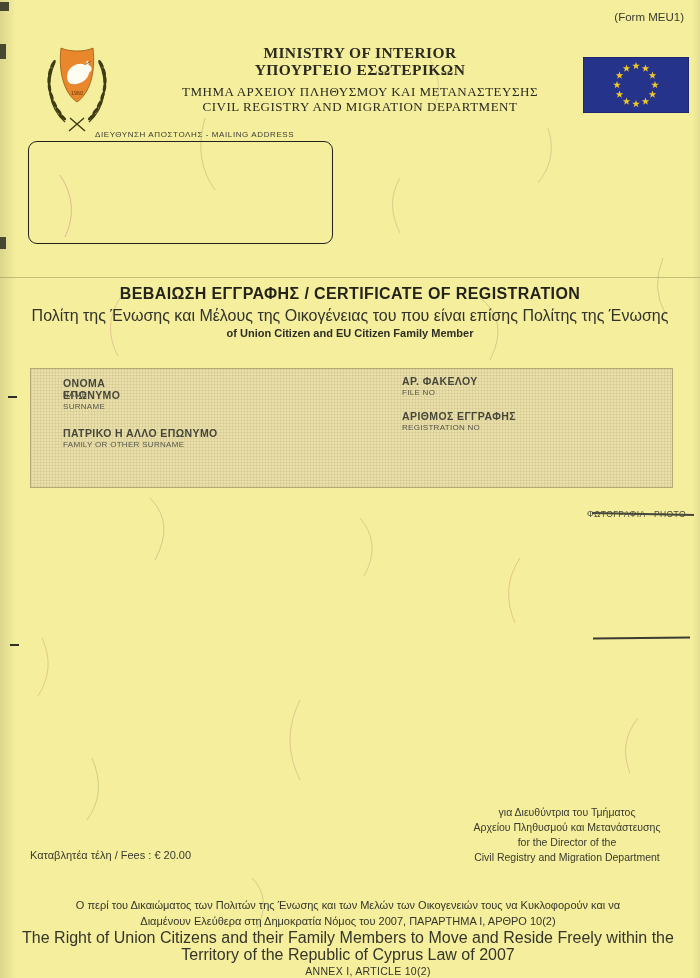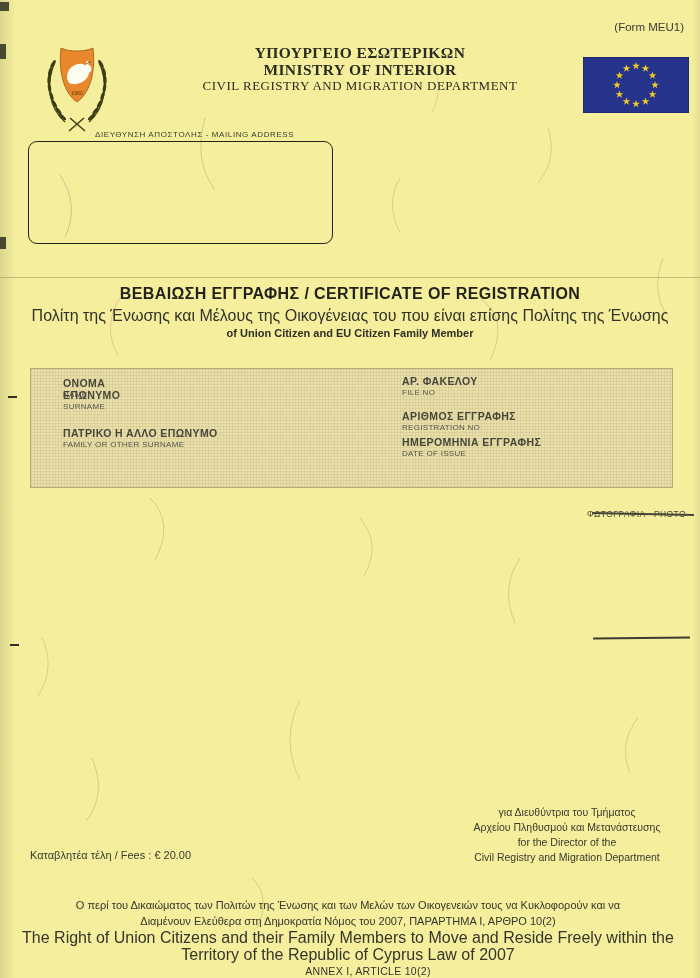--- a/index.html
+++ b/index.html
@@ -11,21 +11,21 @@
   .fibers{position:absolute;left:0;top:0;width:700px;height:978px;pointer-events:none;}
   .edge-shadow-l{position:absolute;left:0;top:0;width:16px;height:100%;
     background:linear-gradient(90deg,rgba(90,85,50,.16),rgba(90,85,50,0));}
   .edge-shadow-r{position:absolute;right:0;top:0;width:8px;height:100%;
     background:linear-gradient(270deg,rgba(90,85,50,.10),rgba(90,85,50,0));}
   .scan-mark{position:absolute;background:#2e2e20;opacity:.85;}
   .m1{left:0;top:2px;width:9px;height:9px;}
   .m2{left:0;top:44px;width:6px;height:15px;}
   .m3{left:0;top:237px;width:6px;height:12px;}
 
-  .form-number{position:absolute;top:21px;right:16px;font-size:11.5px;color:#3a3a30;}
+  .form-number{position:absolute;top:11px;right:16px;font-size:11.5px;color:#3a3a30;}
 
   .emblem{position:absolute;left:36px;top:42px;width:82px;height:90px;}
 
   .header-text{position:absolute;left:140px;top:44px;width:440px;text-align:center;
     font-family:"Liberation Serif",serif;color:#2b2b20;}
   .h-bold{font-size:15.5px;font-weight:bold;letter-spacing:.4px;line-height:17px;}
   .h-reg{font-size:13px;letter-spacing:.5px;line-height:15px;}
   .h-gap{margin-top:6px;}
 
   .eu-flag{position:absolute;left:583px;top:57px;width:106px;height:56px;}
@@ -131,22 +131,23 @@
       <use href="#branch" transform="translate(80,0) scale(-1,1)"></use>
       <path d="M33,76 L48,89 M47,76 L32,89" stroke="#3d3c12" stroke-width="1.4" fill="none"></path>
       <path d="M24,6 C32,10 48,10 56,6 C59,32 52,52 40,60 C28,52 21,32 24,6 Z" fill="#e8872b" stroke="#9a5a12" stroke-width="0.8"></path>
       <path d="M31,30 C34,23 43,20 48,23 C50,18 52,17 51.5,23 C55,24 56,28 52,31 C51,38 43,43 35,42 C30,41 29,35 31,30 Z" fill="#fdfdf2"></path>
       <path d="M48,22.5 L53.5,19.5" stroke="#3d3c12" stroke-width="0.7"></path>
       <text x="40" y="53" font-size="5.5" text-anchor="middle" fill="#6b3a08" font-family="Liberation Sans, sans-serif">1960</text>
     </svg>
   </div>
 
   <div class="header-text">
+    <div class="h-bold">MINISTRY OF INTERIOR</div>
     <div class="h-bold">ΥΠΟΥΡΓΕΙΟ ΕΣΩΤΕΡΙΚΩΝ</div>
-    <div class="h-bold">MINISTRY OF INTERIOR</div>
+    <div class="h-reg h-gap">ΤΜΗΜΑ ΑΡΧΕΙΟΥ ΠΛΗΘΥΣΜΟΥ ΚΑΙ ΜΕΤΑΝΑΣΤΕΥΣΗΣ</div>
     <div class="h-reg">CIVIL REGISTRY AND MIGRATION DEPARTMENT</div>
   </div>
 
   <div class="eu-flag">
     <svg viewBox="0 0 106 56" width="106" height="56" xmlns="http://www.w3.org/2000/svg">
       <defs>
         <polygon id="st" fill="#f0c929" points="0,-4 0.94,-1.29 3.8,-1.24 1.52,0.49 2.35,3.24 0,1.6 -2.35,3.24 -1.52,0.49 -3.8,-1.24 -0.94,-1.29"></polygon>
       </defs>
       <rect x="0" y="0" width="106" height="56" fill="#26338b" stroke="#161f5e" stroke-width="1"></rect>
       <use href="#st" transform="translate(53,9)"></use>
@@ -189,24 +190,20 @@
       <div class="f-en">FAMILY OR OTHER SURNAME</div>
     </div>
     <div class="field fr0">
       <div class="f-el">ΑΡ. ΦΑΚΕΛΟΥ</div>
       <div class="f-en">FILE NO</div>
     </div>
     <div class="field fr1">
       <div class="f-el">ΑΡΙΘΜΟΣ ΕΓΓΡΑΦΗΣ</div>
       <div class="f-en">REGISTRATION NO</div>
     </div>
-    <div class="field fr2">
-      <div class="f-el">ΗΜΕΡΟΜΗΝΙΑ ΕΓΓΡΑΦΗΣ</div>
-      <div class="f-en">DATE OF ISSUE</div>
-    </div>
   </div>
 
   <div class="dash dash1"></div>
   <div class="dash dash2"></div>
 
   <div class="photo-label">ΦΩΤΟΓΡΑΦΙΑ - PHOTO</div>
   <div class="photo-underline"></div>
 
   <div class="mid-line"></div>
 

